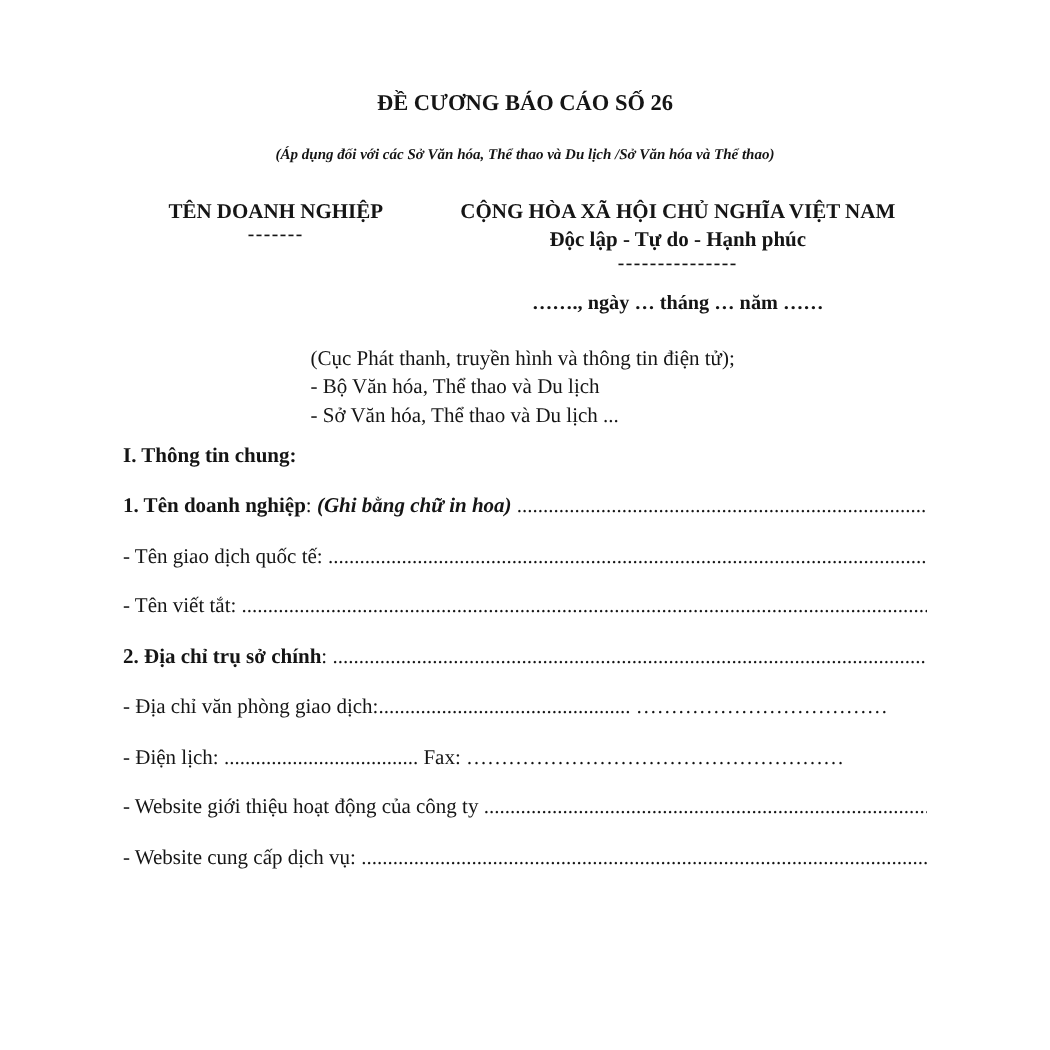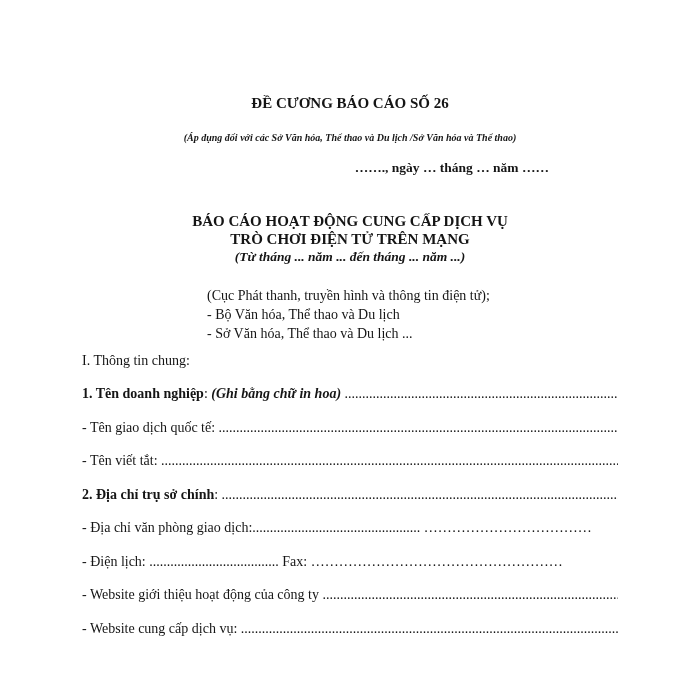--- a/index.html
+++ b/index.html
@@ -15,21 +15,21 @@
     color: #151515;
     font-size: 14px;
   }
   .page {
     box-sizing: border-box;
     width: 700px;
     height: 700px;
     padding: 0 82px;
   }
   .doc-title {
-    margin-top: 94px;
+    margin-top: 60px;
     text-align: center;
     font-weight: bold;
     font-size: 15px;
     line-height: 18px;
   }
   .doc-subtitle {
     margin-top: 17px;
     text-align: center;
     font-weight: bold;
     font-style: italic;
@@ -106,43 +106,49 @@
   .fields {
     margin-top: 0;
   }
   .fields p {
     margin: 0;
     line-height: 33.5px;
     white-space: nowrap;
     overflow: hidden;
   }
   .section-heading {
-    font-weight: normal;
+    font-weight: bold;
   }
   .b  { font-weight: bold; }
   .bi { font-weight: bold; font-style: italic; }
   .dots  { }
 </style>
 </head>
 <body>
 
 <div class="page">
 
   <div class="doc-title">ĐỀ CƯƠNG BÁO CÁO SỐ 26</div>
 
   <div class="doc-subtitle">(Áp dụng đối với các Sở Văn hóa, Thể thao và Du lịch /Sở Văn hóa và Thể thao)</div>
 
+  <div class="header-row">
+    <div class="header-left">
+      <div class="company-name">TÊN DOANH NGHIỆP</div>
+      <div class="divider">-------</div>
+    </div>
+    <div class="header-right">
+      <div class="motto-1">CỘNG HÒA XÃ HỘI CHỦ NGHĨA VIỆT NAM</div>
+      <div class="motto-2">Độc lập - Tự do - Hạnh phúc</div>
+      <div class="divider">---------------</div>
+    </div>
+  </div>
 
   <div class="date-line">……., ngày … tháng … năm ……</div>
 
-  <div class="report-title">
-    <div class="report-line">BÁO CÁO HOẠT ĐỘNG CUNG CẤP DỊCH VỤ</div>
-    <div class="report-line">TRÒ CHƠI ĐIỆN TỬ TRÊN MẠNG</div>
-    <div class="report-note">(Từ tháng ... năm ... đến tháng ... năm ...)</div>
-  </div>
 
   <div class="recipients">
     <div class="recipients-items">
       <div>(Cục Phát thanh, truyền hình và thông tin điện tử);</div>
       <div>- Bộ Văn hóa, Thể thao và Du lịch</div>
       <div>- Sở Văn hóa, Thể thao và Du lịch ...</div>
     </div>
   </div>
 
   <div class="fields">

